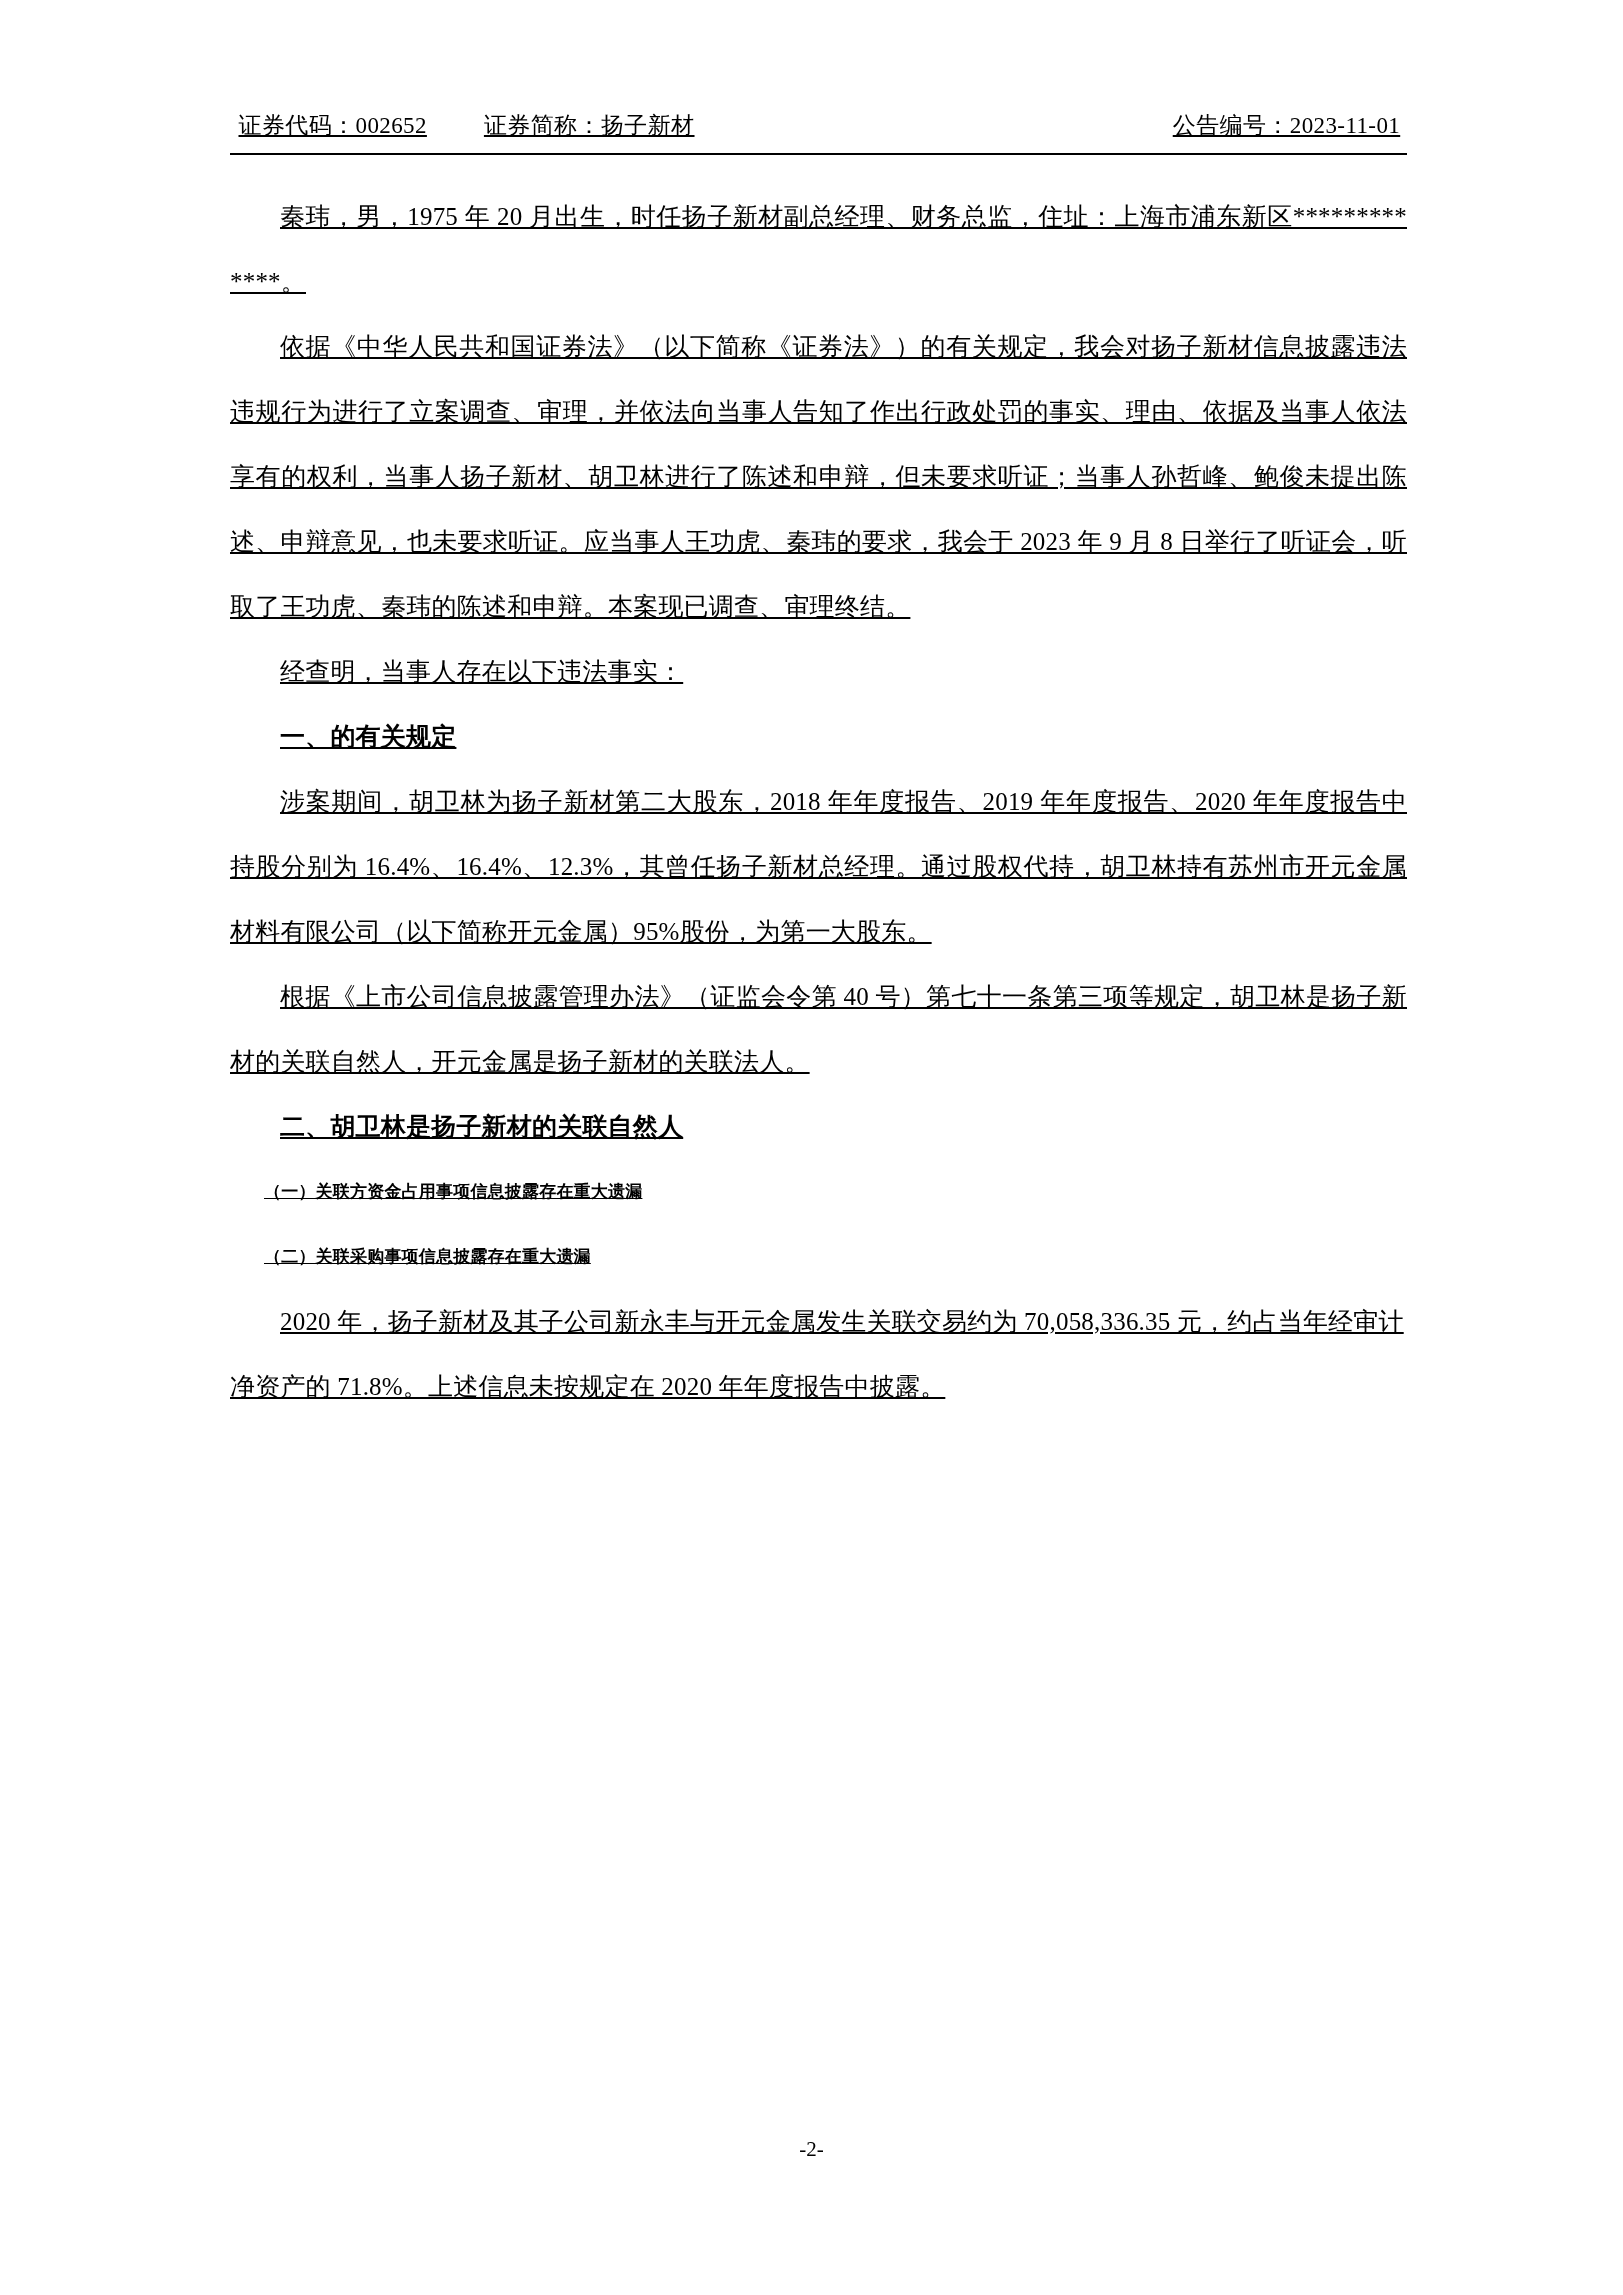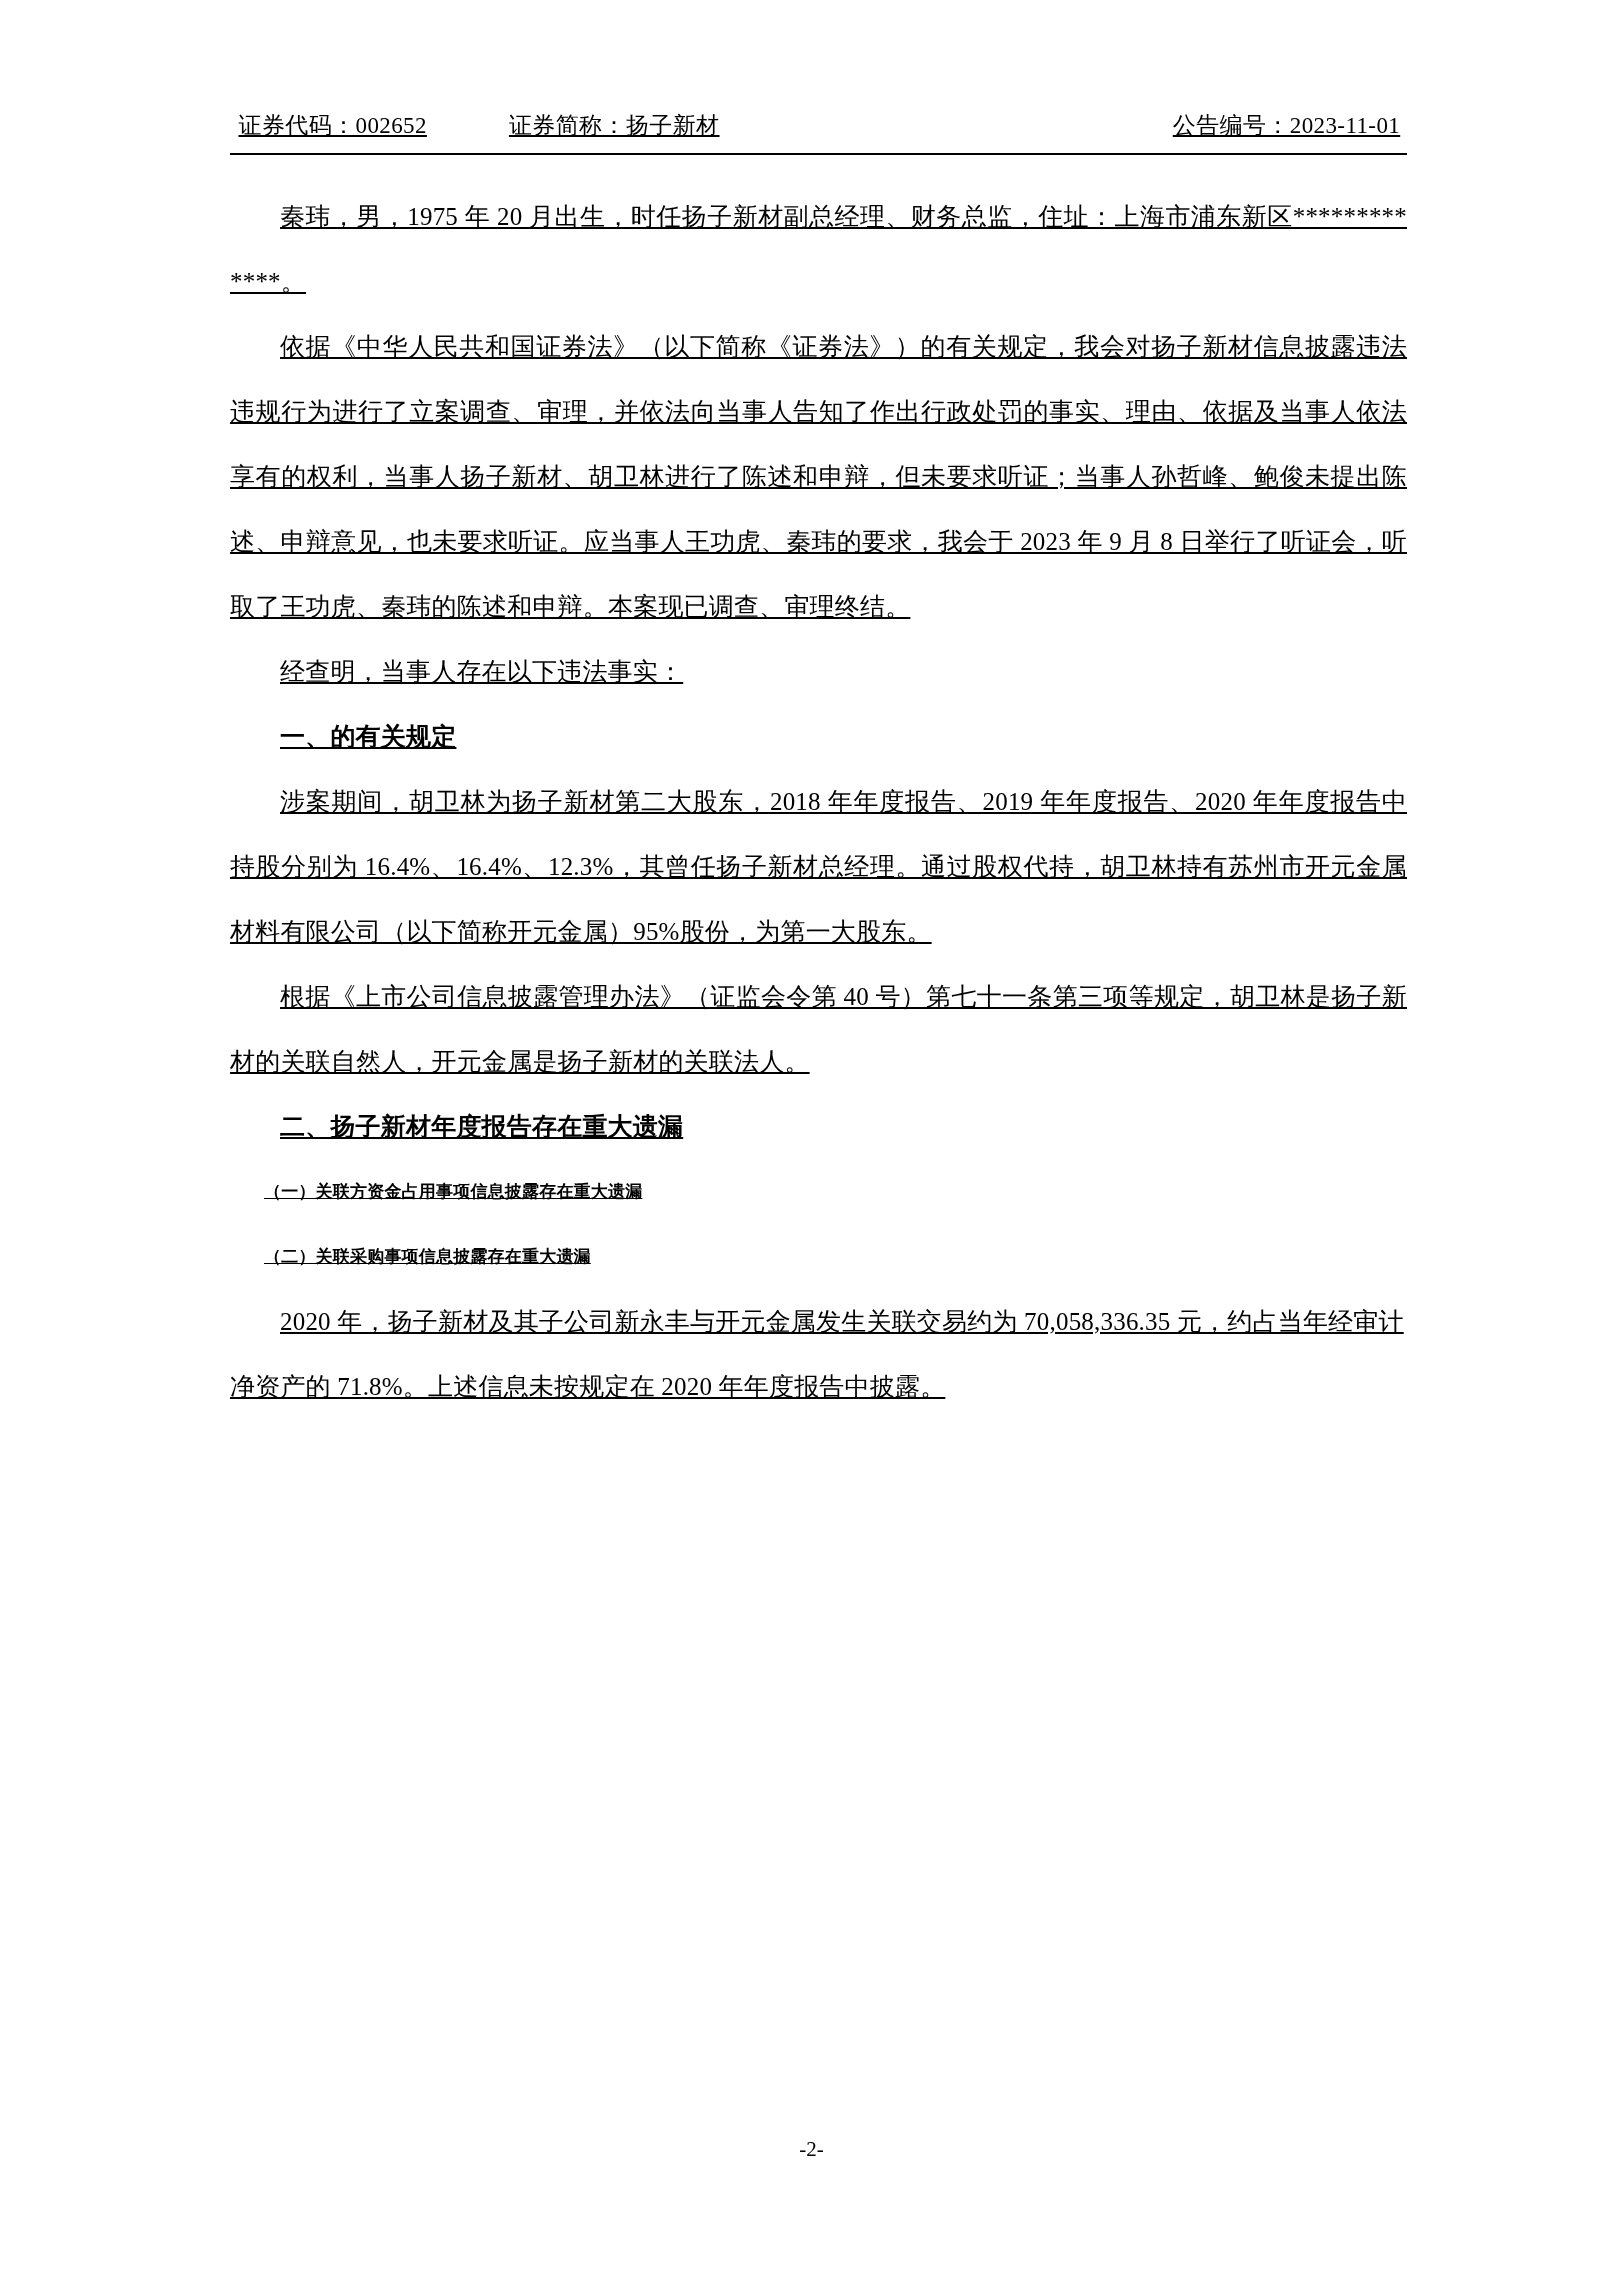--- a/index.html
+++ b/index.html
@@ -32,21 +32,21 @@
     align-items: baseline;
     font-size: 23px;
     letter-spacing: 0.4px;
     padding: 0 6.8px 0 8.5px;
     box-sizing: border-box;
     width: 100%;
   }
   .doc-header .hdr-cell {
     white-space: nowrap;
   }
-  .hdr-mid { margin-left: 82px; }
+  .hdr-mid { margin-left: 57px; }
   .hdr-right { margin-left: auto; }
   .header-rule {
     margin-top: 12px;
     height: 0;
     border-top: 2.5px solid #000;
     width: 100%;
   }
   
   .body-block {
     margin-top: 29px;
@@ -112,21 +112,21 @@
       <p class="para">依据《中华人民共和国证券法》（以下简称《证券法》）的有关规定，我会对扬子新材信息披露违法违规行为进行了立案调查、审理，并依法向当事人告知了作出行政处罚的事实、理由、依据及当事人依法享有的权利，当事人扬子新材、胡卫林进行了陈述和申辩，但未要求听证；当事人孙哲峰、鲍俊未提出陈述、申辩意见，也未要求听证。应当事人王功虎、秦玮的要求，我会于 2023 年 9 月 8 日举行了听证会，听取了王功虎、秦玮的陈述和申辩。本案现已调查、审理终结。</p>
 
       <p class="para last-line-natural">经查明，当事人存在以下违法事实：</p>
 
       <h3 class="heading">一、的有关规定</h3>
 
       <p class="para">涉案期间，胡卫林为扬子新材第二大股东，2018 年年度报告、2019 年年度报告、2020 年年度报告中持股分别为 16.4%、16.4%、12.3%，其曾任扬子新材总经理。通过股权代持，胡卫林持有苏州市开元金属材料有限公司（以下简称开元金属）95%股份，为第一大股东。</p>
 
       <p class="para">根据《上市公司信息披露管理办法》（证监会令第 40 号）第七十一条第三项等规定，胡卫林是扬子新材的关联自然人，开元金属是扬子新材的关联法人。</p>
 
-      <h3 class="heading">二、扬子新材年度报告存在重大遗漏</h3>
+      <h3 class="heading">二、胡卫林是扬子新材的关联自然人</h3>
 
       <h4 class="subheading">（一）关联方资金占用事项信息披露存在重大遗漏</h4>
 
 
       <h4 class="subheading">（二）关联采购事项信息披露存在重大遗漏</h4>
 
       <p class="para last-line-natural">2020 年，扬子新材及其子公司新永丰与开元金属发生关联交易约为 70,058,336.35 元，约占当年经审计净资产的 71.8%。上述信息未按规定在 2020 年年度报告中披露。</p>
 
     </div>
   </div>

